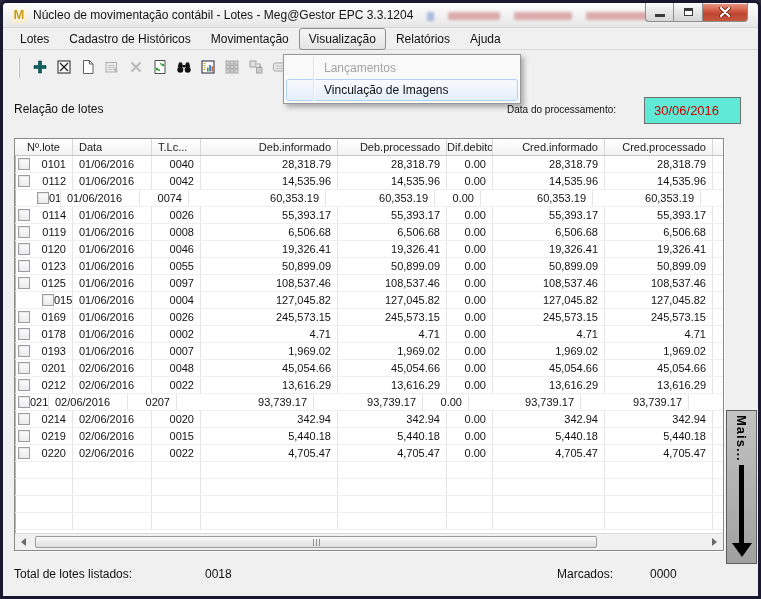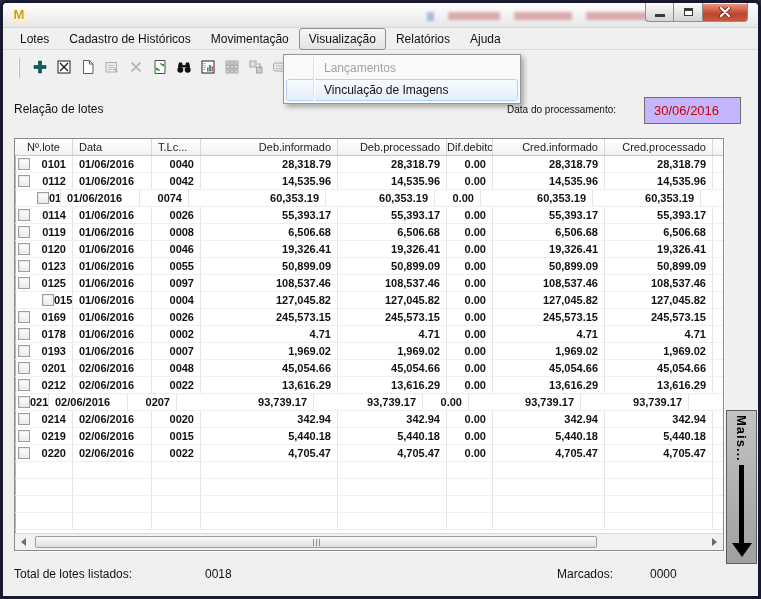--- a/index.html
+++ b/index.html
@@ -51,36 +51,36 @@
   .tb-grip { width:2px; height:20px; margin-right:4px;
              border-left:1px solid #fff; border-right:1px solid #b9b9b9; }
   .tbtn { width:17px; height:17px; display:inline-flex; align-items:center;
           justify-content:center; background:transparent; border:none; }
   .tbtn svg { width:16px; height:16px; }
 
   
   .list-title { position:absolute; left:11px; top:99px; font-size:12px; color:#111; }
   .date-label { position:absolute; right:142px; top:101px; font-size:10px; color:#111; }
   .date-box { position:absolute; left:641px; top:94px; width:97px; height:27px;
-              background:#c4b5fd; border:1px solid #6f6f6f; font-size:13px;
+              background:#5eead4; border:1px solid #6f6f6f; font-size:13px;
               line-height:25px; padding-left:9px; color:#cc0000; }
 
   
   .grid { position:absolute; left:11px; top:135px; width:710px; height:413px;
           background:#fff; border:1px solid #8a8a8a;
           box-shadow:inset 1px 1px 0 #b5b5b5, 1px 1px 0 #fafafa; overflow:hidden; }
   .thead { display:flex; height:17px; background:linear-gradient(#ffffff,#f2f2f2);
            border-bottom:1px solid #c6c6c6; font-size:11px; color:#1c1c1c; }
   .th { border-right:1px solid #d8d8d8; line-height:16px; white-space:nowrap;
         overflow:hidden; flex:none; }
   .th.a-c{text-align:center}.th.a-l{text-align:left;padding-left:6px}
   .th.a-r{text-align:right;padding-right:6px}
   .th.fill,.td.fill{flex:1;border-right:none}
   .trow { display:flex; height:17px; border-bottom:1px solid #efefef;
-          font-size:11px; color:#111;font-weight:bold; }
+          font-size:11px; color:#111; }
   .td { border-right:1px solid #e5e5e5; line-height:16px; white-space:nowrap;
         overflow:hidden; flex:none; }
   .td.a-l{padding-left:6px}.td.a-r{text-align:right;padding-right:6px}
   .td.c0 { display:flex; align-items:center; }
   .cb { width:12px; height:12px; margin-left:3px; flex:none;
         border:1px solid #9c9ea1; background:linear-gradient(#fdfdfd,#ebebeb);
         box-shadow:inset 1px 1px 1px rgba(0,0,0,.08); }
   .lote { flex:1; text-align:right; padding-right:6px; }
 
   
@@ -128,20 +128,21 @@
   .dd-item.hilite { border-color:#b0d2f7; border-radius:3px;
                     background:linear-gradient(#f8fbfe,#e4eefb); }
 </style>
 </head>
 <body>
 
 <div class="window">
 
   <div class="titlebar">
     <span class="app-logo">M</span>
+    <span class="title-text">Núcleo de movimentação contábil - Lotes - Meg@Gestor EPC 3.3.1204</span>
     <span class="watermark">
       <b></b>
         <i></i>
         <i></i>
         <i></i>
     </span>
     <span class="winbtns">
       <span class="winbtn min">
           <span class="glyph-min"></span>
         </span>

